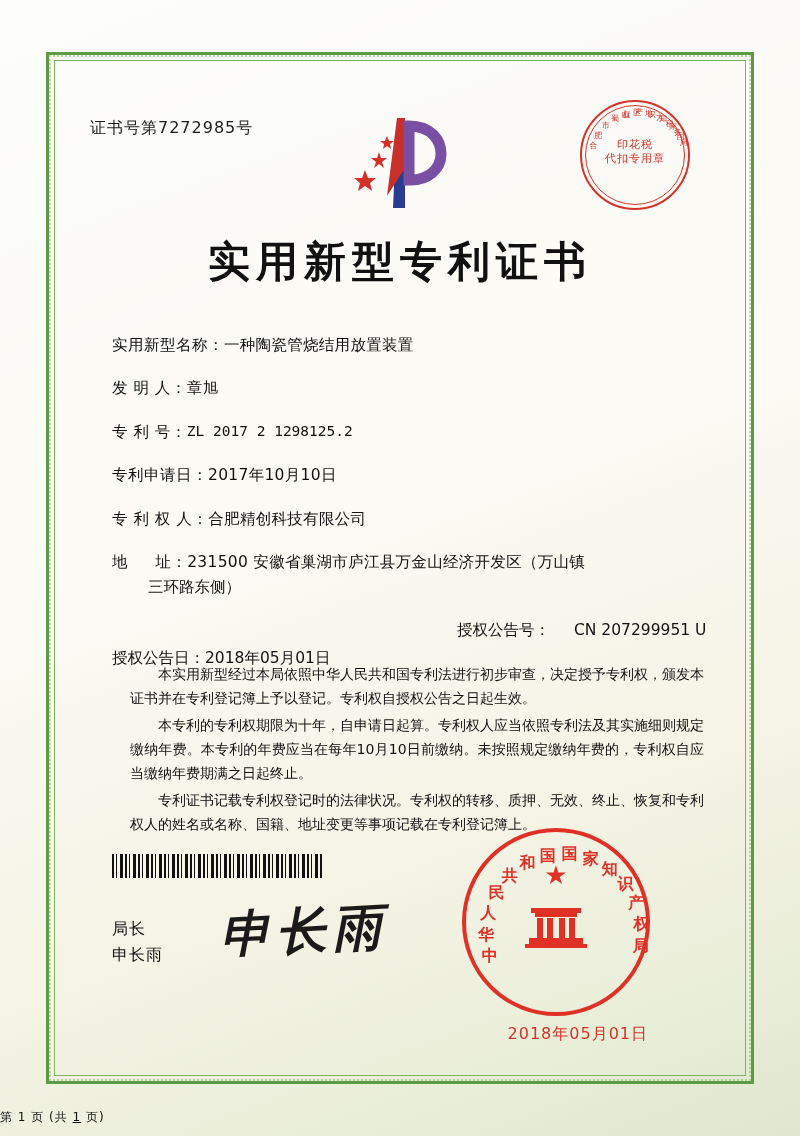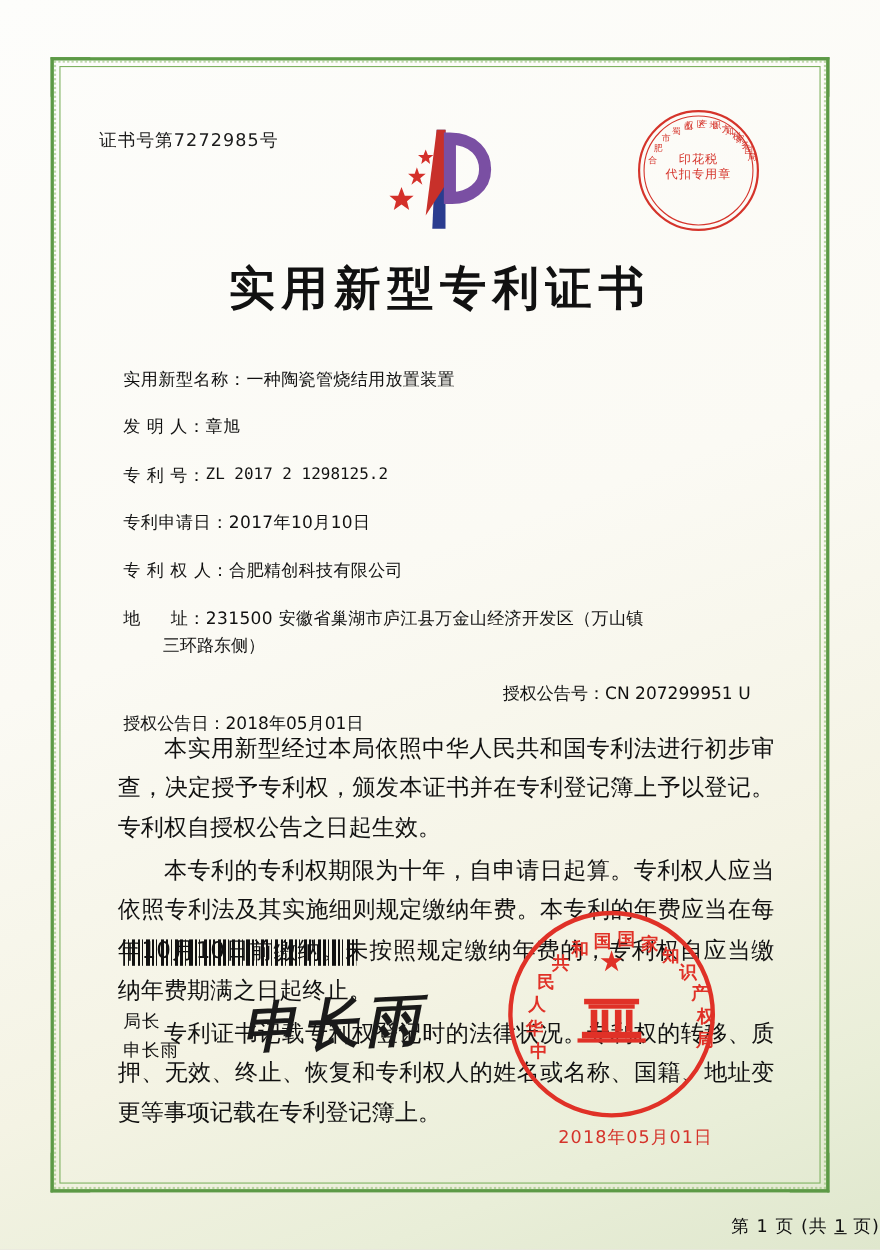--- a/index.html
+++ b/index.html
@@ -174,28 +174,28 @@
   }
   .field .second-line {
     margin-left: 36px;
     margin-top: 2px;
   }
   .row-two {
     display: flex;
     margin-bottom: 10px;
   }
   .row-two .left { width: 345px; margin-top: 28px; }
-  .row-two .right { flex: 1; }
+  .row-two .right { flex: 1; gap: 24px; }
 
   .paras {
     position: absolute;
-    left: 17px;
+    left: 40px;
     right: 6px;
     top: 576px;
-    font-size: 21px;
+    font-size: 14px;
     line-height: 1.72;
     color: #111;
     text-align: justify;
   }
   .paras p {
     margin: 0 0 3px 0;
     text-indent: 2em;
   }
 
   .barcode {
@@ -290,22 +290,22 @@
     font-size: 16px;
     color: #d5342b;
     letter-spacing: 1px;
   }
 
   .footer {
     position: absolute;
     left: 0;
     right: 0;
     bottom: 10px;
-    text-align: right;
-    font-size: 16px;
+    text-align: left;
+    font-size: 12px;
     color: #111;
     letter-spacing: 1px;
   }
   .footer u { text-decoration: underline; }
 </style>
 </head>
 <body>
 
 <div class="page">
 

